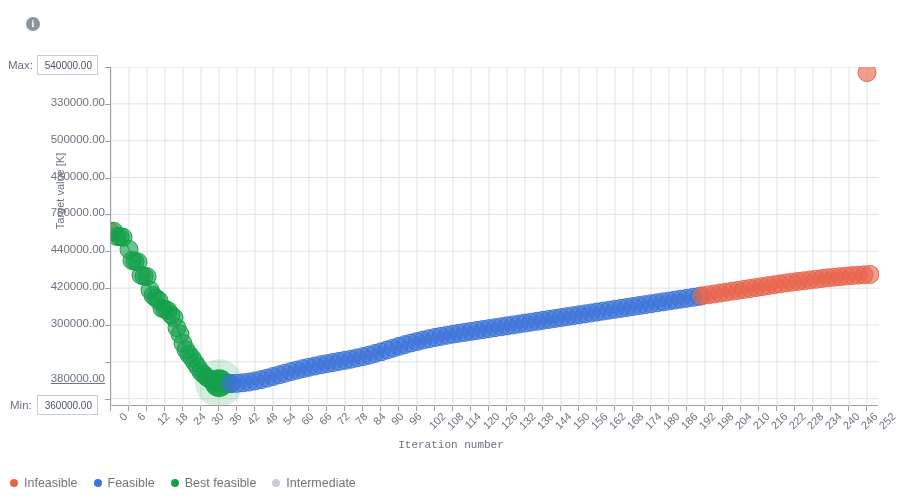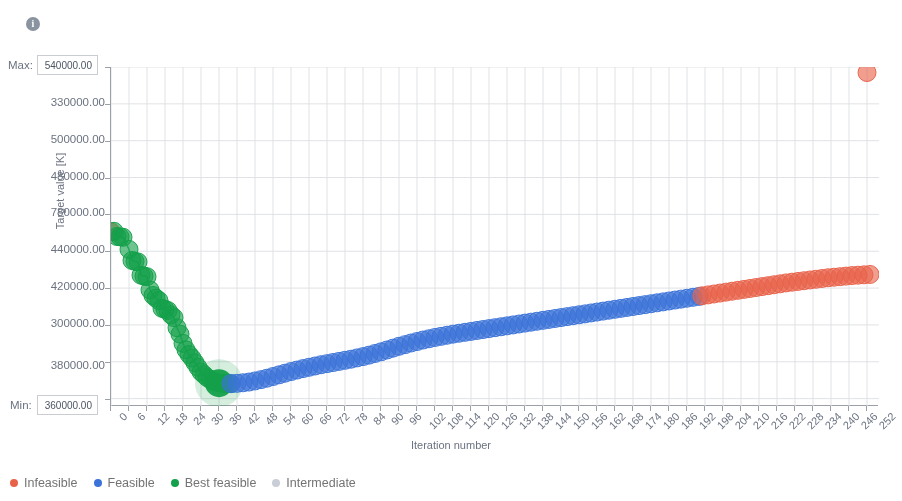--- a/index.html
+++ b/index.html
@@ -145,20 +145,21 @@
     text-align: right;
   }
   .x-label {
     position: absolute;
     top: 439px;
     left: 0;
     width: 902px;
     text-align: center;
     font-size: 11px;
     color: #6b7280;
+    font-family: Liberation Mono, monospace;
   }
   .xtick-line {
     position: absolute;
     width: 1px;
     height: 5px;
     background: #9aa0a6;
   }
 
   
   .legend {
@@ -196,21 +197,21 @@
   <div class="header">
     <span class="info-icon">i</span>
   </div>
 
   <div class="chart-wrap">
 
     <div class="y-label">Target value [K]</div>
 
     <div id="y-ticks">
         <div class="ytick-line" style="left:105px; top:398.6px;"></div>
-        <div class="ytick" style="left:33px; top:359px; width:72px;">380000.00</div>
+        <div class="ytick" style="left:33px; top:372px; width:72px;text-decoration:underline;">380000.00</div>
         <div class="ytick-line" style="left:105px; top:361.8px;"></div>
         <div class="ytick" style="left:33px; top:316.9px; width:72px;">300000.00</div>
         <div class="ytick-line" style="left:105px; top:324.9px;"></div>
         <div class="ytick" style="left:33px; top:280.1px; width:72px;">420000.00</div>
         <div class="ytick-line" style="left:105px; top:288.1px;"></div>
         <div class="ytick" style="left:33px; top:243.2px; width:72px;">440000.00</div>
         <div class="ytick-line" style="left:105px; top:251.2px;"></div>
         <div class="ytick" style="left:33px; top:206.4px; width:72px;">780000.00</div>
         <div class="ytick-line" style="left:105px; top:214.4px;"></div>
         <div class="ytick" style="left:33px; top:169.5px; width:72px;">480000.00</div>

